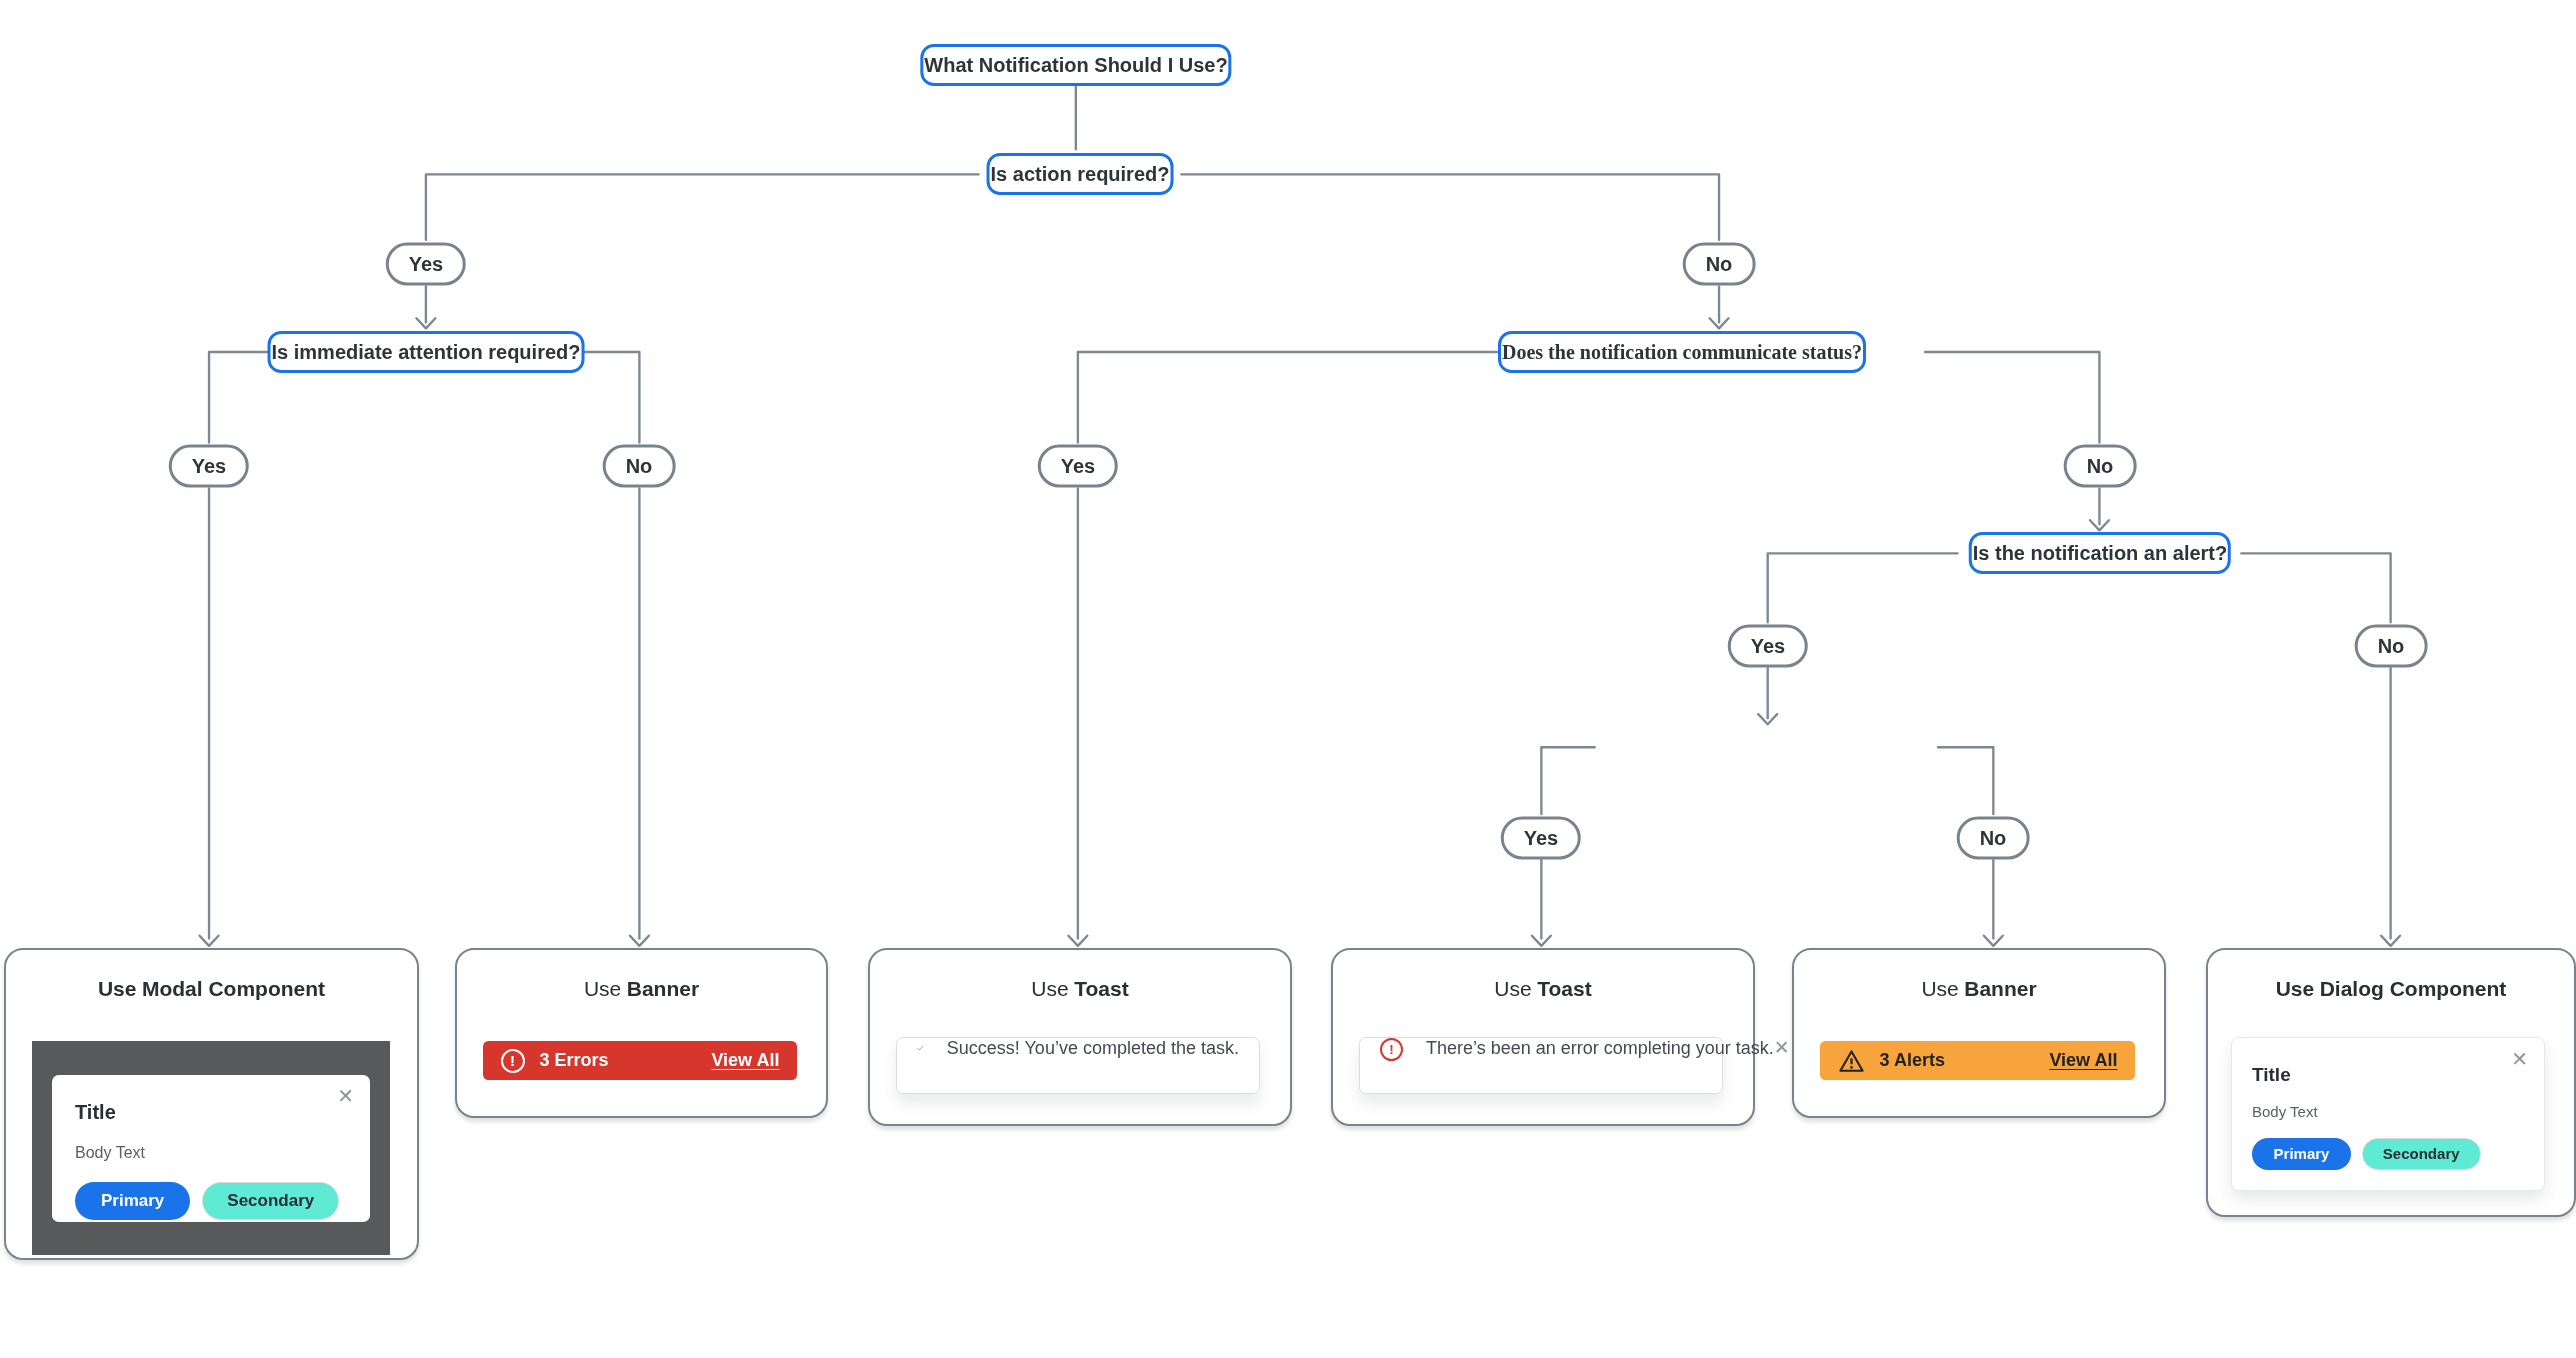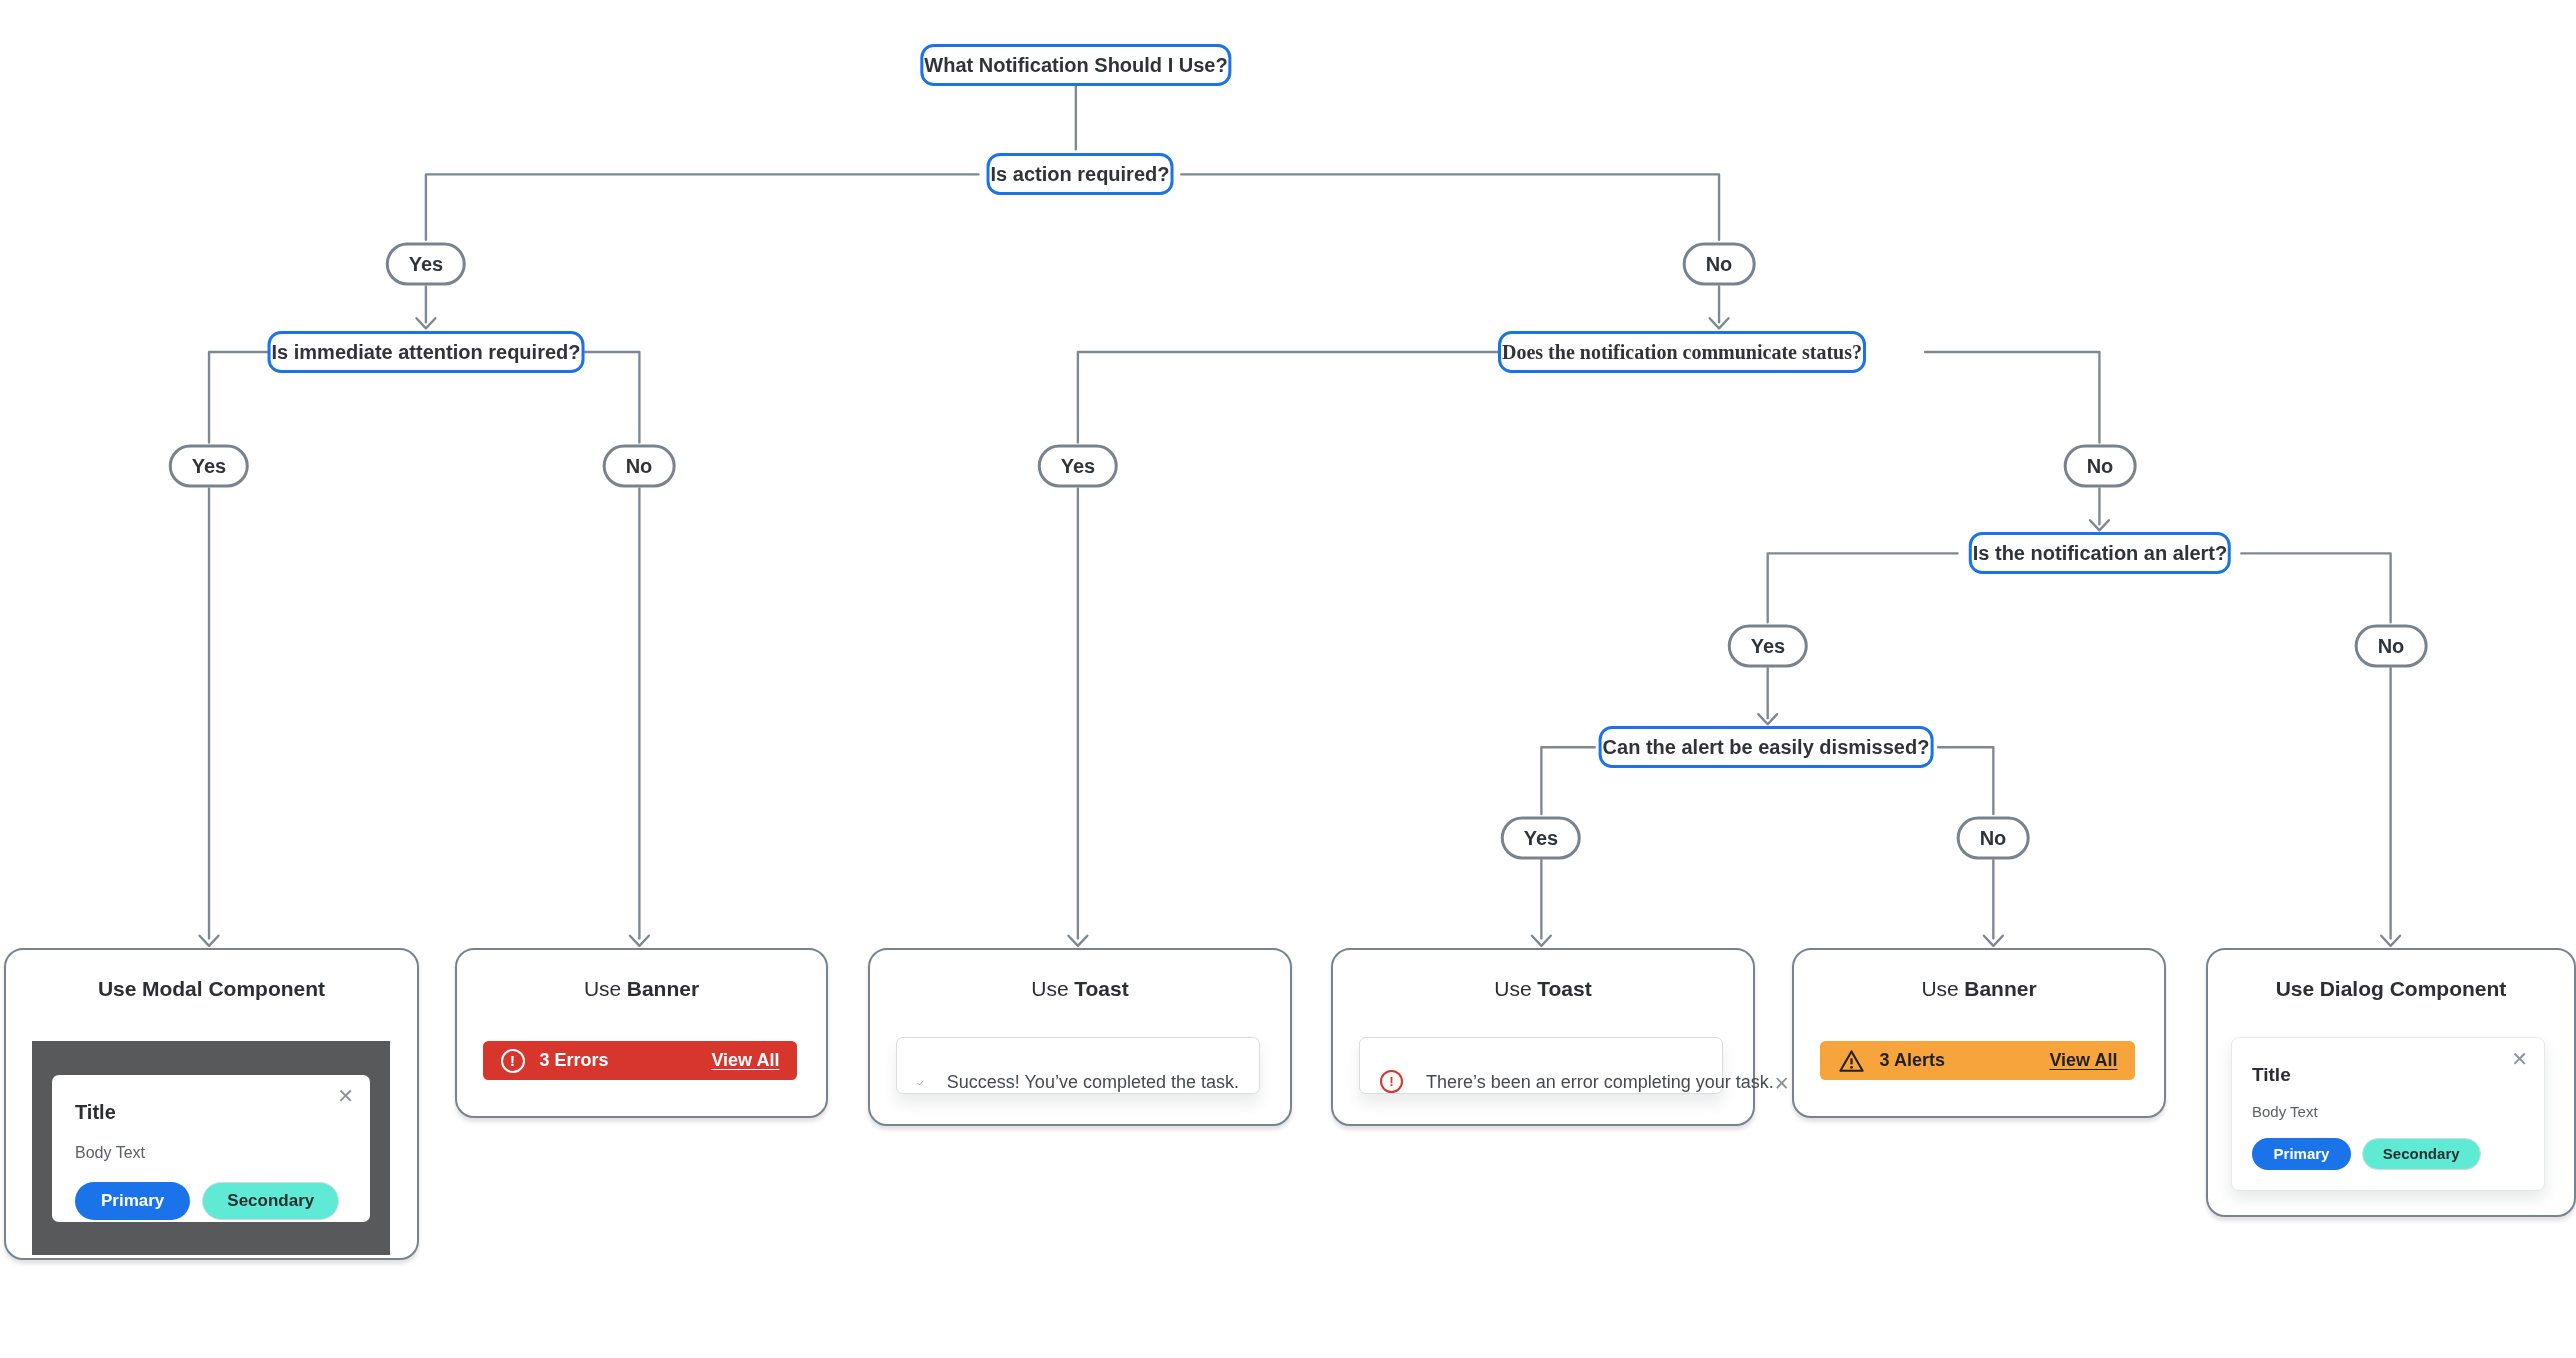--- a/index.html
+++ b/index.html
@@ -168,21 +168,21 @@
   
   .toast {
     position: absolute;
     left: 26px; top: 87px;
     right: 30px;
     height: 57px;
     background: #ffffff;
     border: 1.4px solid #d9dde1;
     border-radius: 6.8px;
     display: flex;
-    align-items: flex-end;
+    align-items: flex-start;
     padding: 0 20px;
     box-sizing: border-box;
     box-shadow: 0 9.5px 13.5px rgba(60,64,67,0.10);
   }
   .toast-msg { font-size: 18px; color: #434a50; margin-left: 23px; white-space: nowrap; }
   .toast .close-x { position: static; margin-left: auto; font-size: 19px; }
 </style>
 </head>
 <body>
 
@@ -232,21 +232,20 @@
     <path d="M2950,1273 V1389"></path> 
       <path d="M2936,1385 L2950,1400 L2964,1385"></path>
   </svg>
 
   <div class="qbox" style="left:1076px; top:65px;">What Notification Should I Use?</div>
 
   <div class="qbox" style="left:1080px; top:174px;">Is action required?</div>
   <div class="qbox" style="left:426px; top:352px;">Is immediate attention required?</div>
   <div class="qbox" style="left:1682px; top:352px;font-family:Liberation Serif, serif;">Does the notification communicate status?</div>
   <div class="qbox" style="left:2100px; top:553px;">Is the notification an alert?</div>
-  <div class="qbox" style="left:1766px; top:747px;">Can the alert be easily dismissed?</div>
 
   <div class="pill" style="left:426px; top:264px;">Yes</div>
   <div class="pill" style="left:1719px; top:264px;">No</div>
   <div class="pill" style="left:209px; top:466px;">Yes</div>
   <div class="pill" style="left:639px; top:466px;">No</div>
   <div class="pill" style="left:1078px; top:466px;">Yes</div>
   <div class="pill" style="left:2100px; top:466px;">No</div>
   <div class="pill" style="left:1768px; top:646px;">Yes</div>
   <div class="pill" style="left:2391px; top:646px;">No</div>
   <div class="pill" style="left:1541px; top:838px;">Yes</div>

